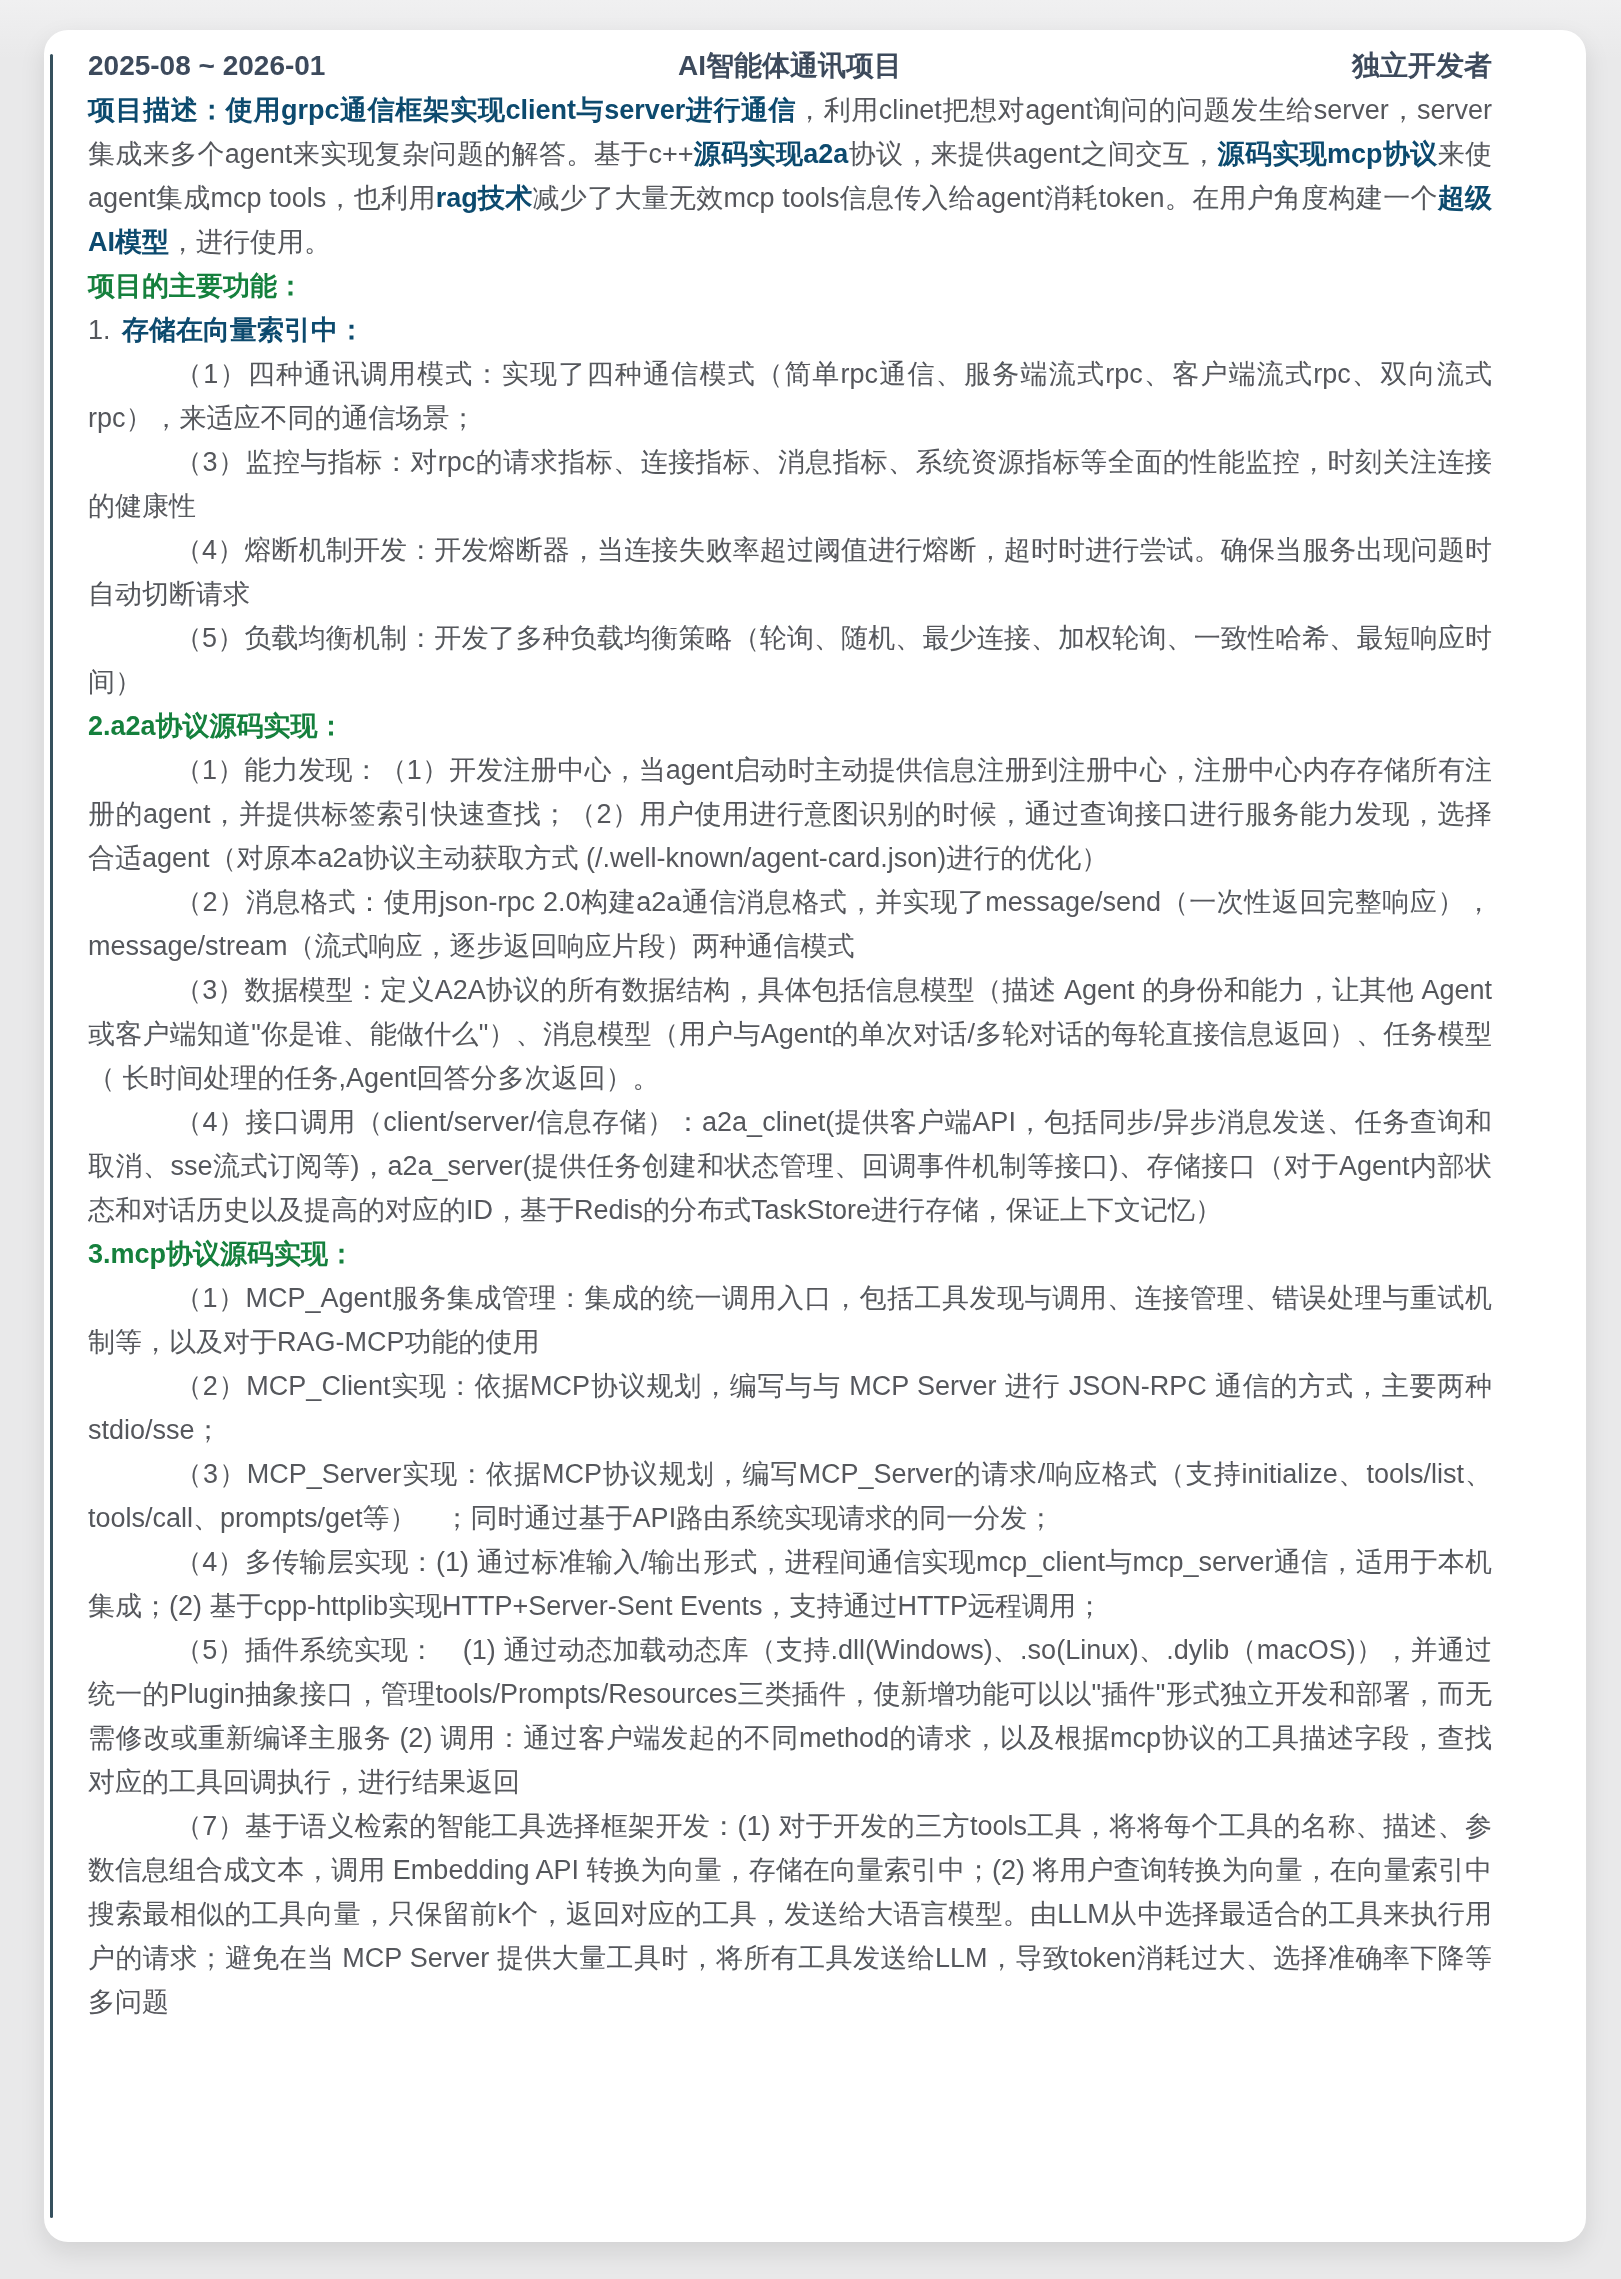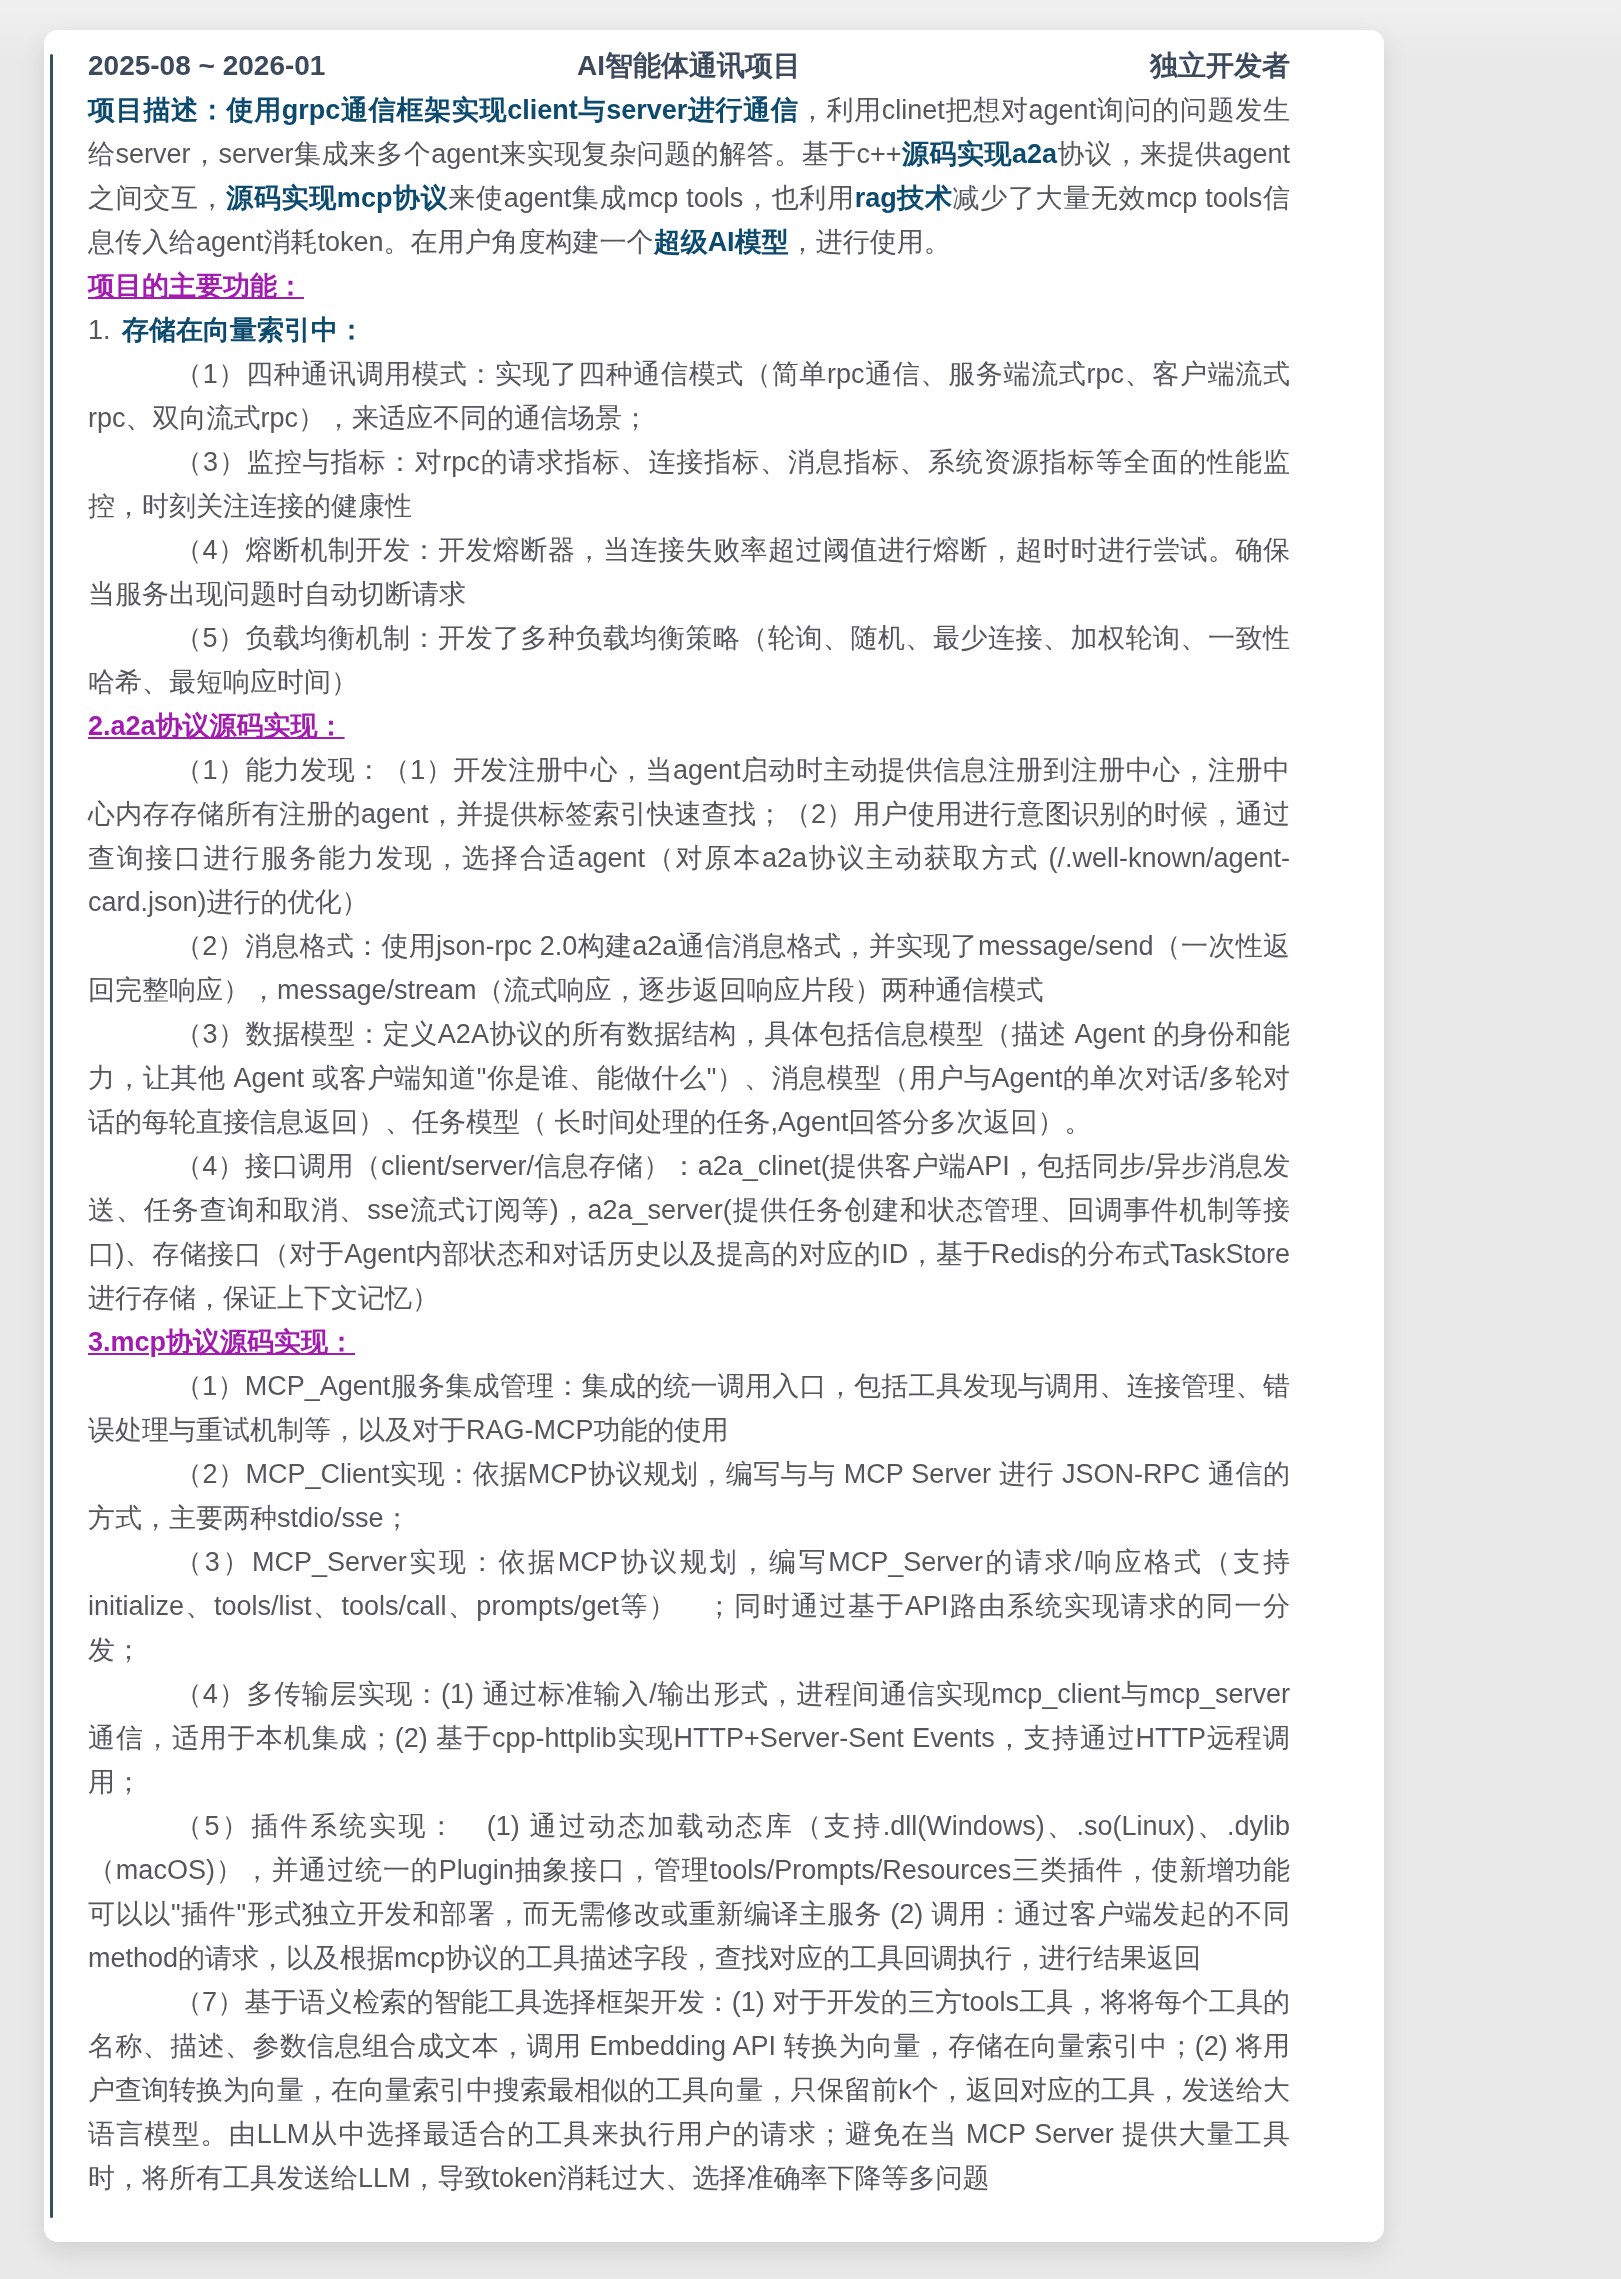--- a/index.html
+++ b/index.html
@@ -7,24 +7,24 @@
     padding: 0;
     width: 1622px;
     height: 2279px;
     background: linear-gradient(180deg, #f0f0f1 0%, #e9e9ea 59px, #e9e9ea 100%);
     font-family: "Liberation Sans", "DejaVu Sans", sans-serif;
   }
   .page-card {
     position: absolute;
     left: 44px;
     top: 30px;
-    width: 1340px;
+    width: 1542px;
     height: 2212px;
     background: #ffffff;
-    border-radius: 14px;
+    border-radius: 24px;
     box-shadow: 0 10px 26px rgba(0,0,0,0.10);
     overflow: hidden;
   }
   .accent-line {
     position: absolute;
     left: 6px;
     top: 24px;
     bottom: 24px;
     width: 3px;
     background: #35505d;
@@ -49,21 +49,21 @@
   .doc-body { margin-top: 0; }
   .para {
     margin: 0;
     font-size: 27px;
     line-height: 44px;
     color: #55575c;
     text-align: justify;
     word-break: break-word;
   }
   .para.item { text-indent: 87px; }
-  .para.heading .run { font-weight: 700; color: #a21caf; text-decoration: underline; }
+  .para.heading .run { font-weight: 700; color: #15803d; }
   .run.bold { font-weight: 700; color: #0c4a6e; }
   .run-listnum {
     display: inline-block;
     width: 34px;
     font-weight: 400;
     color: #55575c;
   }
 </style>
 </head>
 <body>

